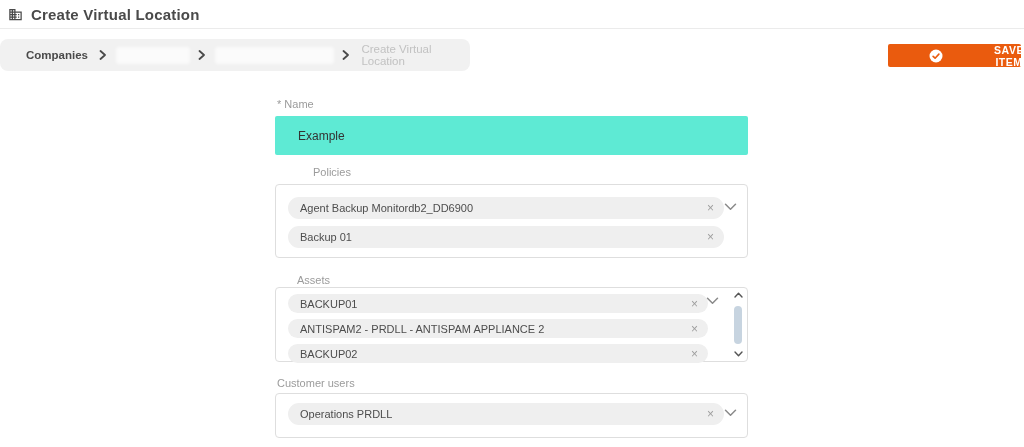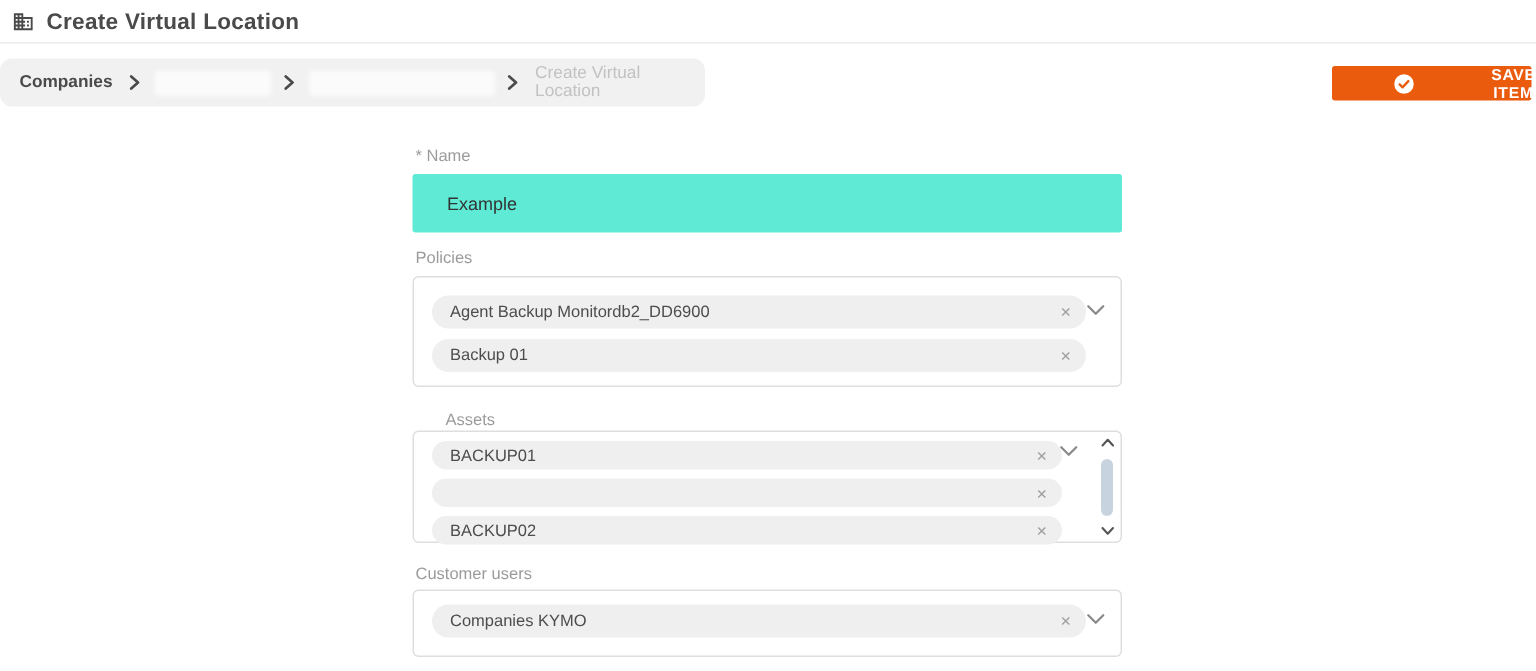--- a/index.html
+++ b/index.html
@@ -7,21 +7,21 @@
     position:relative;width:1024px;height:447px;background:#ffffff;
     font-family:"Liberation Sans",sans-serif;overflow:hidden;
   }
   
   .hdr{position:absolute;left:0;top:0;width:100%;height:28px;border-bottom:1px solid #ebebeb;
        display:flex;align-items:center;}
   .hdr-icon{margin-left:8px;display:flex;align-items:center;}
   .hdr-title{margin-left:8px;font-size:15px;font-weight:bold;color:#4a4a4a;letter-spacing:.2px;}
   
   .crumbbar{position:absolute;left:0;top:39px;width:470px;height:32px;background:#f1f1f1;
-            border-radius:8px;display:flex;align-items:center;padding-left:13px;box-sizing:border-box;}
+            border-radius:8px;display:flex;align-items:center;padding-left:26px;box-sizing:border-box;}
   .crumb{font-size:11.5px;color:#4a4a4a;font-weight:bold;margin-right:11px;cursor:pointer;}
   .crumb-sep{display:flex;align-items:center;margin-right:9px;}
   .crumb-redacted{height:17px;background:rgba(255,255,255,.68);border-radius:3px;
                   filter:blur(1.5px);margin-right:8px;}
   .crumb-redacted.r1{width:80px;}
   .crumb-redacted.r2{width:128px;}
   .crumb-current{font-size:11.5px;color:#c2c2c2;margin-left:2px;}
   
   .save-btn{position:absolute;left:888px;top:44px;width:133px;height:23px;background:#ea5b0e;
             border:none;border-radius:2px;display:flex;align-items:center;justify-content:center;
@@ -101,21 +101,21 @@
           <circle cx="7" cy="7" r="6.5" fill="#ffffff"></circle>
           <path d="M4.1 7.3 L6.1 9.2 L9.9 5.1" stroke="#ea5b0e" stroke-width="1.6" fill="none" stroke-linecap="round" stroke-linejoin="round"></path>
         </svg>
     </span>
     <span>SAVE ITEM</span>
   </button>
 
   <div class="fld-label" style="top:98px;">* Name</div>
   <input class="name-input" type="text" value="Example" style="">
 
-  <div class="fld-label" style="top:166px;">Policies</div>
+  <div class="fld-label" style="top:166px;margin-left:36px;">Policies</div>
   <div class="selbox box-policies">
     <div class="chips">
       <div class="chip">
         <span class="chip-text">Agent Backup Monitordb2_DD6900</span>
         <span class="chip-x">×</span>
       </div>
       <div class="chip">
         <span class="chip-text">Backup 01</span>
         <span class="chip-x">×</span>
       </div>
@@ -128,20 +128,21 @@
   </div>
 
   <div class="fld-label" style="top:274px;margin-left:20px;">Assets</div>
   <div class="selbox box-assets">
     <div class="chips">
       <div class="chip">
         <span class="chip-text">BACKUP01</span>
         <span class="chip-x">×</span>
       </div>
       <div class="chip">
+        <span class="chip-text">ANTISPAM2 - PRDLL - ANTISPAM APPLIANCE 2</span>
         <span class="chip-x">×</span>
       </div>
       <div class="chip">
         <span class="chip-text">BACKUP02</span>
         <span class="chip-x">×</span>
       </div>
     </div>
     <span class="dd-chevron" style="right:28px;top:9px;">
       <svg width="13" height="8" viewBox="0 0 13 8">
           <path d="M1.5 1.2 L6.5 6.2 L11.5 1.2" fill="none" stroke="#8a8a8a" stroke-width="1.5" stroke-linecap="round" stroke-linejoin="round"></path>
@@ -159,21 +160,21 @@
             <path d="M1 1 L4.5 4.8 L8 1" fill="none" stroke="#555" stroke-width="1.4" stroke-linecap="round" stroke-linejoin="round"></path>
           </svg>
       </span>
     </div>
   </div>
 
   <div class="fld-label" style="top:377px;">Customer users</div>
   <div class="selbox box-customer">
     <div class="chips">
       <div class="chip">
-        <span class="chip-text">Companies KYMO</span>
+        <span class="chip-text">Operations PRDLL</span>
         <span class="chip-x">×</span>
       </div>
     </div>
     <span class="dd-chevron" style="right:10px;top:15px;">
       <svg width="13" height="8" viewBox="0 0 13 8">
           <path d="M1.5 1.2 L6.5 6.2 L11.5 1.2" fill="none" stroke="#8a8a8a" stroke-width="1.5" stroke-linecap="round" stroke-linejoin="round"></path>
         </svg>
     </span>
   </div>
 

